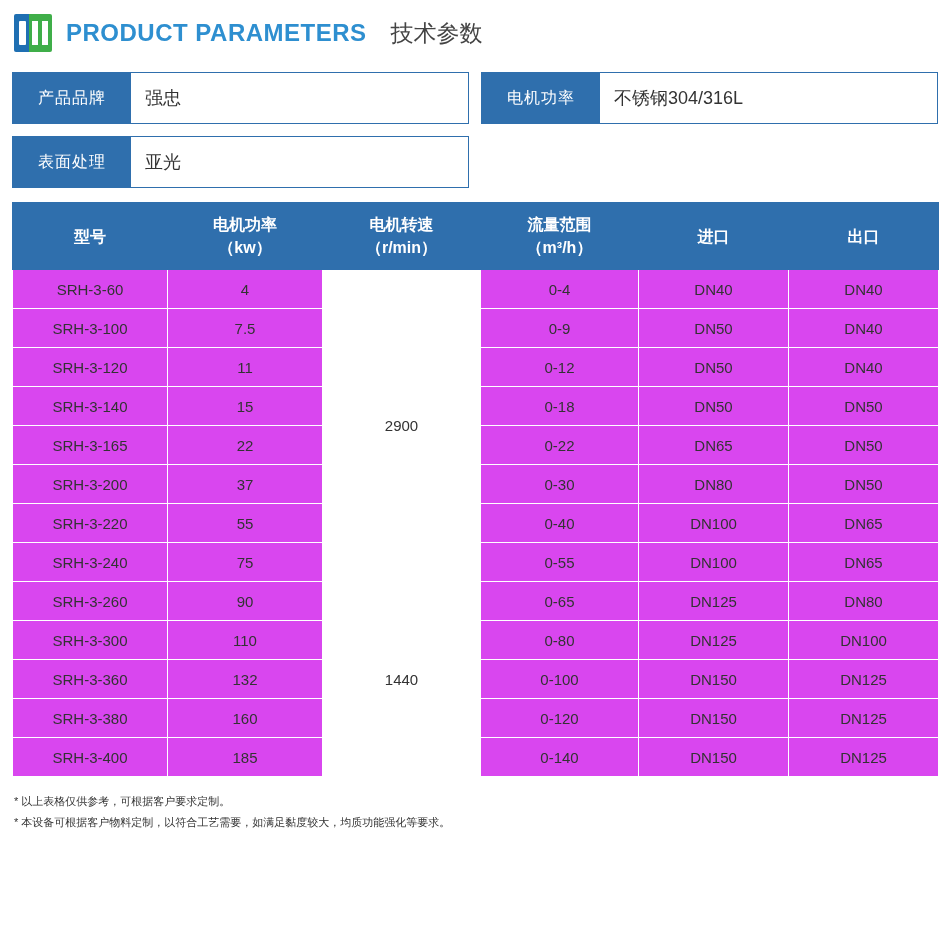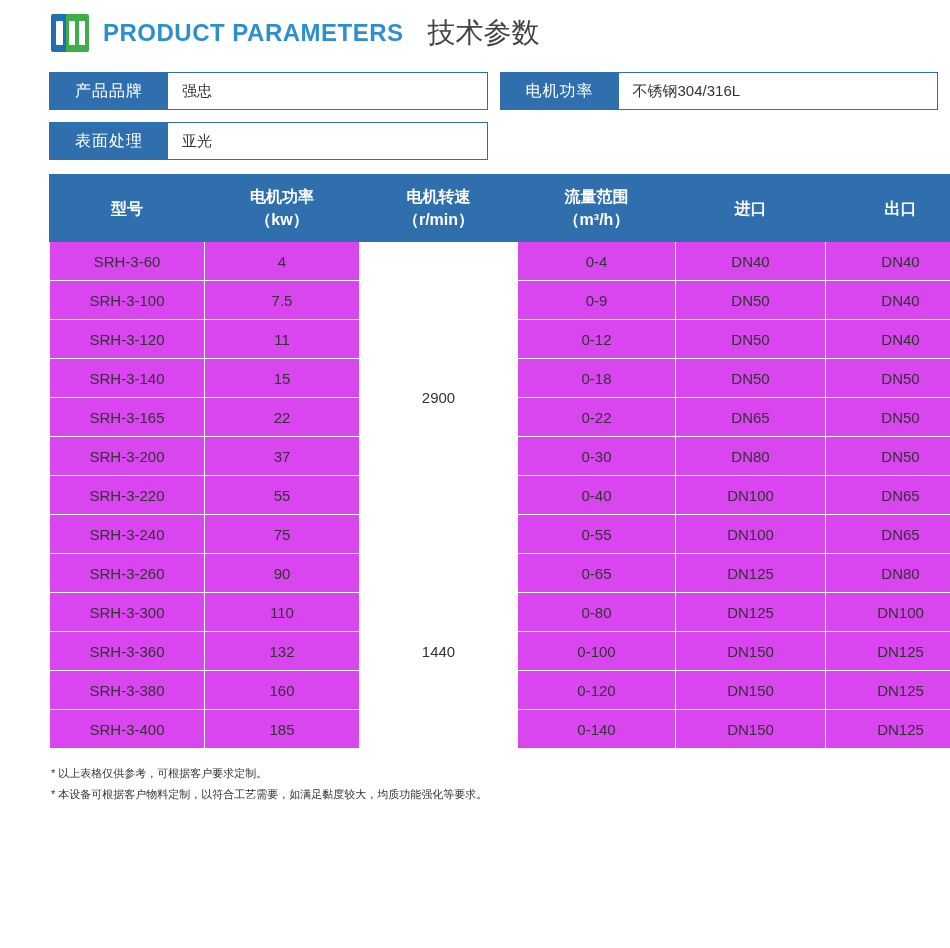--- a/index.html
+++ b/index.html
@@ -12,21 +12,20 @@
     background: #ffffff;
     font-family: "Liberation Sans", sans-serif;
     color: #333;
     overflow: hidden;
   }
   .page {
     position: relative;
     width: 950px;
     height: 948px;
     box-sizing: border-box;
-    padding-left: 37px;
   }
 
   
   .section-header {
     display: flex;
     align-items: center;
     padding: 14px 12px 6px 14px;
     gap: 14px;
   }
   .logo-mark {
@@ -71,61 +70,61 @@
     width: 6px; height: 24px;
     background: #ffffff;
   }
   .sh-en {
     font-size: 24px;
     font-weight: bold;
     letter-spacing: 0.5px;
     color: #2e8fd0;
   }
   .sh-cn {
-    font-size: 28px;
+    font-size: 23px;
     color: #444;
     margin-left: 10px;
     font-family: Liberation Serif, serif;
   }
 
   
   .info-grid {
     display: flex;
     gap: 12px;
     padding: 14px 12px 0 12px;
   }
   .info-col {
     flex: 1 1 0;
     display: flex;
     flex-direction: column;
     gap: 12px;
   }
   .info-row {
     display: flex;
     border: 1px solid #2f6fad;
-    height: 38px;
+    height: 52px;
     box-sizing: border-box;
     background: #ffffff;
   }
   .info-label {
     background: #2f6fad;
     color: #ffffff;
     font-size: 16px;
     display: flex;
     align-items: center;
     justify-content: center;
     width: 118px;
     flex: 0 0 118px;
     letter-spacing: 1px;
   }
   .info-value {
     display: flex;
     align-items: center;
     padding-left: 14px;
-    font-size: 15px;
+    font-size: 18px;
     color: #333;
   }
 
   
   .table-wrap {
     padding: 14px 12px 0 12px;
   }
   table.spec {
     border-collapse: collapse;
     width: 926px;

